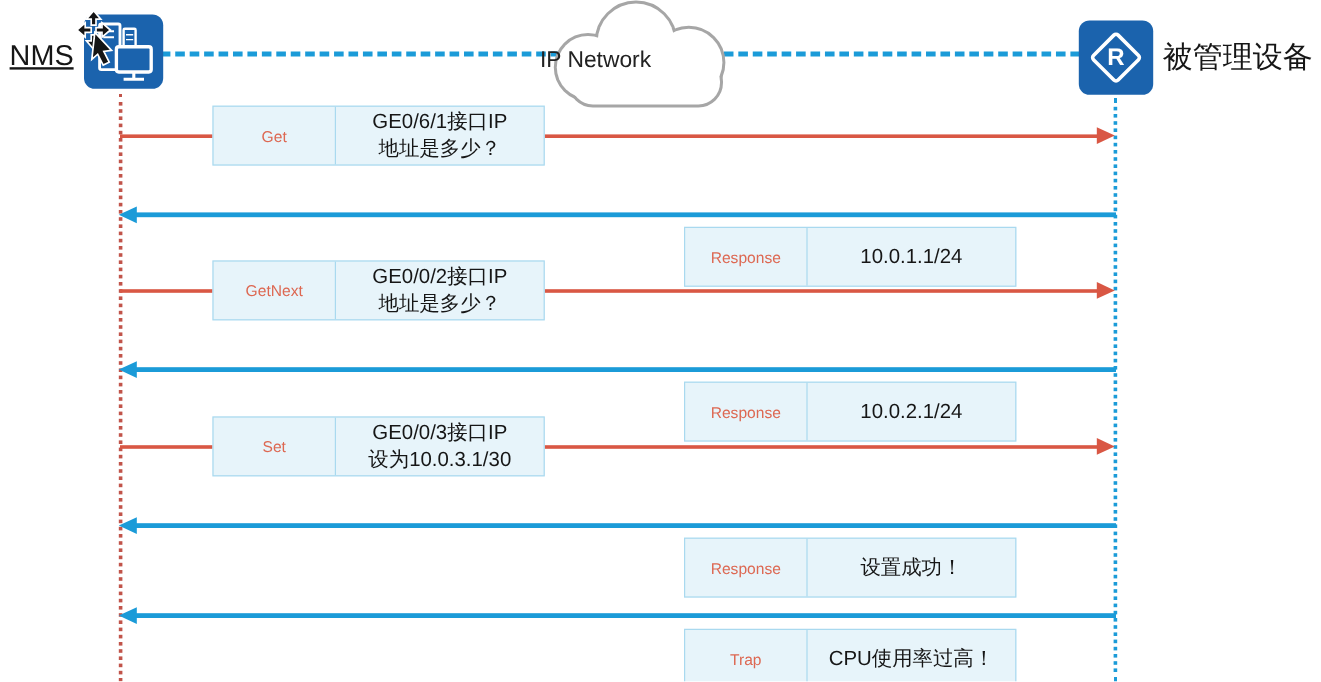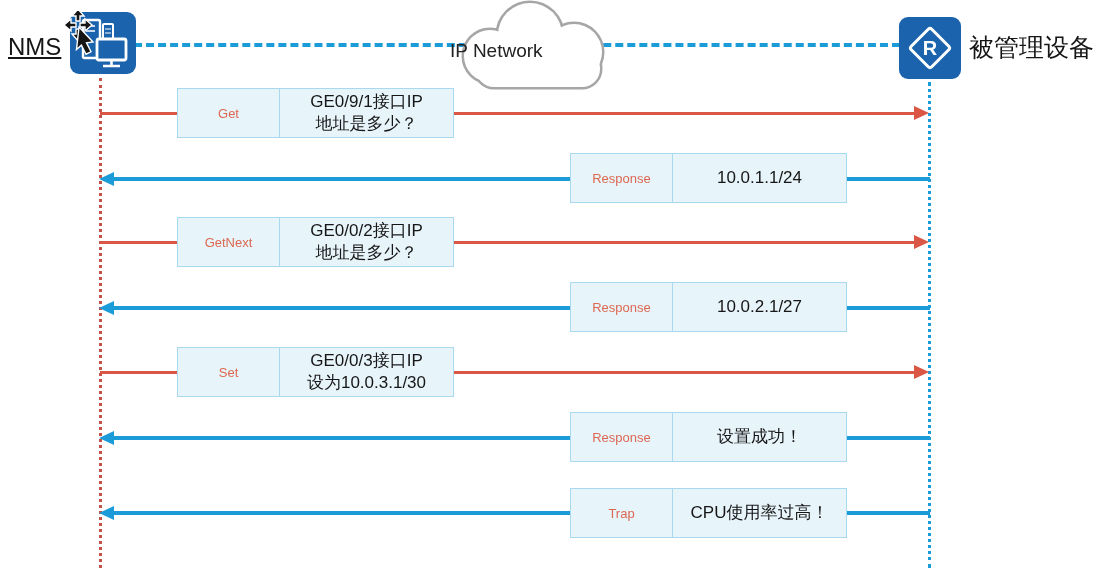--- a/index.html
+++ b/index.html
@@ -35,21 +35,21 @@
   .msg-line{position:absolute; z-index:1;}
   .req-line{left:100px; width:818px; height:3px; background:var(--request,#d95744);}
   .resp-line{left:112px; width:818px; height:4px; background:var(--response,#1b9bd8);}
   .arrow{position:absolute; width:0; height:0; z-index:1;
     border-top:7px solid transparent; border-bottom:7px solid transparent;}
   .arrow-right{left:914px; border-left:15px solid var(--request,#d95744);}
   .arrow-left{left:99px; border-right:15px solid var(--response,#1b9bd8);}
   
   .msg-box{position:absolute; width:277px; height:50px; display:flex; box-sizing:border-box;
     background:var(--box_fill,#e7f4fa); border:1.6px solid var(--box_border,#a9d9ef); z-index:2;}
-  .req-box{left:177px;} .resp-box{left:570px;}
+  .req-box{left:177px;} .resp-box{left:570px;margin-top:36px;}
   .cell{display:flex; align-items:center; justify-content:center;}
   .cell.lab{width:101px; flex:none; border-right:1.6px solid var(--box_border,#a9d9ef);
     color:var(--label_text,#dd6852); font-size:13px;}
   .cell.body{flex:1; flex-direction:column; font-size:17px; line-height:1.3; color:#161616; text-align:center;}
 </style>
 </head>
 <body>
 
 <div id="canvas">
 
@@ -101,21 +101,21 @@
   <div id="device-label" class="actor-label">被管理设备</div>
 
   <div id="lifeline-nms" class="lifeline"></div>
   <div id="lifeline-device" class="lifeline"></div>
 
   <div class="msg-line req-line" style="top:112px"></div>
   <div class="arrow arrow-right" style="top:106px"></div>
   <div class="msg-box req-box" style="top:88px">
     <div class="cell lab">Get</div>
     <div class="cell body">
-      <div>GE0/9/1接口IP</div>
+      <div>GE0/6/1接口IP</div>
         <div>地址是多少？</div>
     </div>
   </div>
 
   <div class="msg-line resp-line" style="top:177px"></div>
   <div class="arrow arrow-left" style="top:172px"></div>
   <div class="msg-box resp-box" style="top:153px">
     <div class="cell lab">Response</div>
     <div class="cell body">
       <div>10.0.1.1/24</div>
@@ -131,21 +131,21 @@
       <div>GE0/0/2接口IP</div>
         <div>地址是多少？</div>
     </div>
   </div>
 
   <div class="msg-line resp-line" style="top:306px"></div>
   <div class="arrow arrow-left" style="top:301px"></div>
   <div class="msg-box resp-box" style="top:282px">
     <div class="cell lab">Response</div>
     <div class="cell body">
-      <div>10.0.2.1/27</div>
+      <div>10.0.2.1/24</div>
         <div></div>
     </div>
   </div>
 
   <div class="msg-line req-line" style="top:371px"></div>
   <div class="arrow arrow-right" style="top:365px"></div>
   <div class="msg-box req-box" style="top:347px">
     <div class="cell lab">Set</div>
     <div class="cell body">
       <div>GE0/0/3接口IP</div>

